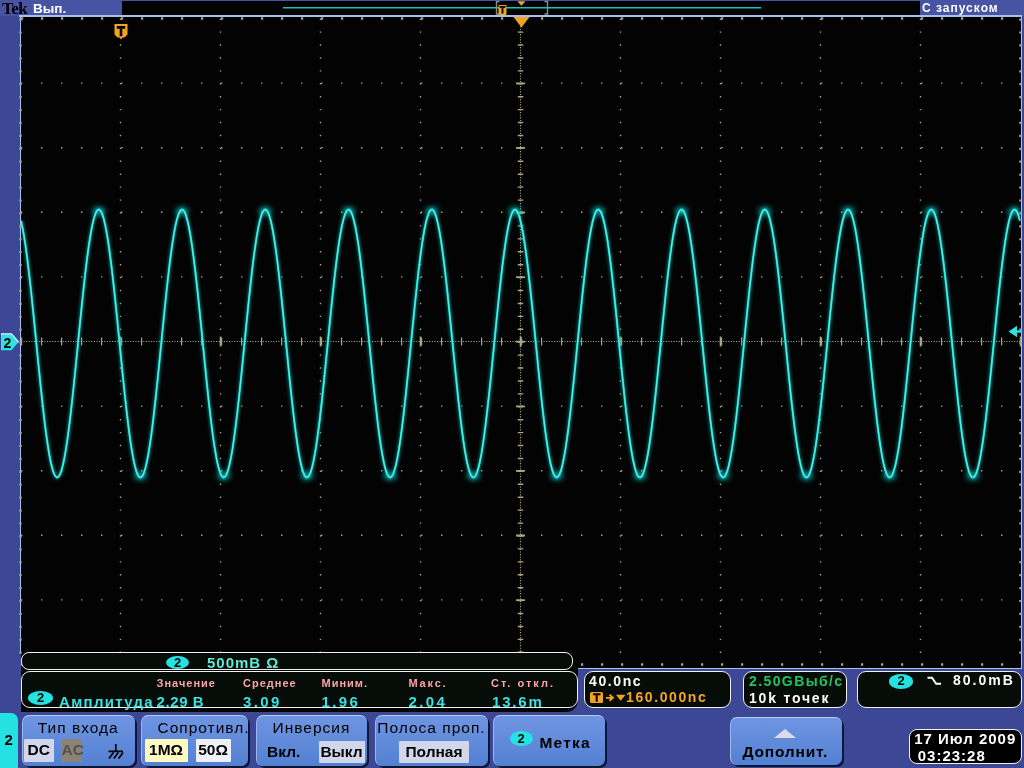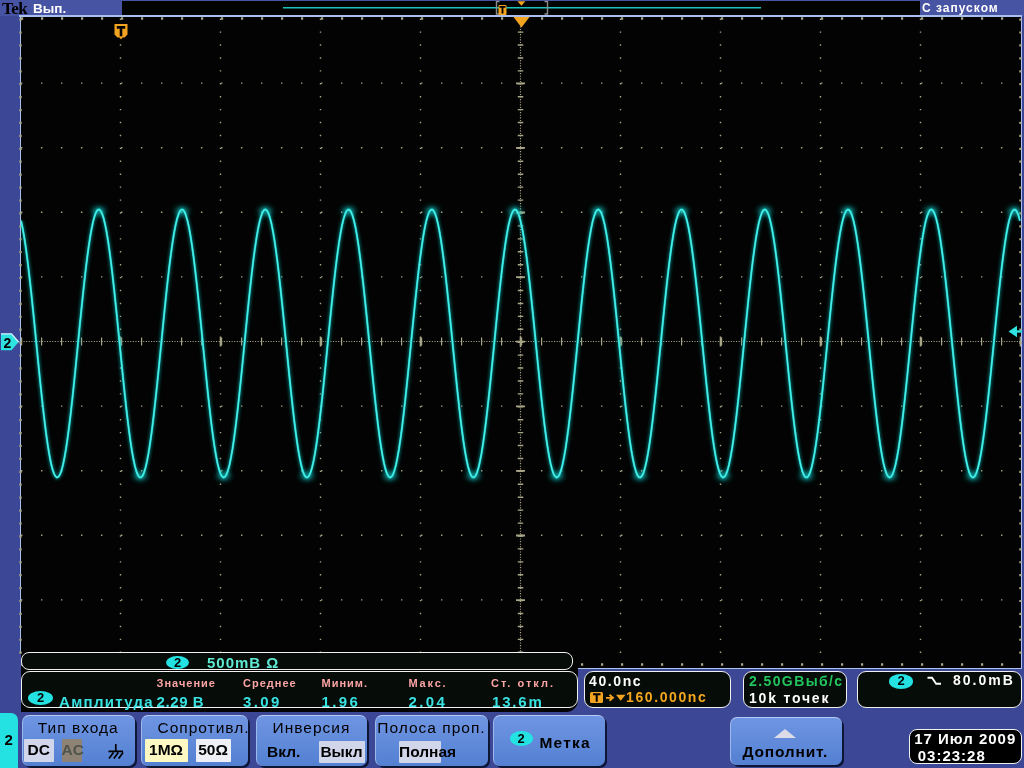--- a/index.html
+++ b/index.html
@@ -163,21 +163,21 @@
 <div class="btn" style="left:141px;width:106.5px"></div>
 <div class="abs btitle" style="left:141px;width:125px">Сопротивл.</div>
 <div class="chip" style="left:144.5px;top:739px;width:43px;background:#fef9c3">1MΩ</div>
 <div class="chip" style="left:195.5px;top:739px;width:35px;background:#eef0f6">50Ω</div>
 <div class="btn" style="left:256px;width:111px"></div>
 <div class="abs btitle" style="left:256px;width:111px">Инверсия</div>
 <div class="abs b" style="left:267px;top:743.4px;color:#000;font-size:15.5px">Вкл.</div>
 <div class="chip" style="left:318.5px;top:740.5px;width:46px">Выкл</div>
 <div class="btn" style="left:375px;width:113px"></div>
 <div class="abs btitle" style="left:375px;width:113px">Полоса проп.</div>
-<div class="chip" style="left:399px;top:740.5px;width:42px">Полная</div>
+<div class="chip" style="left:399px;top:740.5px;width:70px">Полная</div>
 <div class="btn" style="left:493px;width:112px"></div>
 <div class="badge" style="left:509.5px;top:731px;width:23px;height:15px;line-height:15px">2</div>
 <div class="abs b" style="left:539.5px;top:733.5px;color:#000;font-size:15.5px;letter-spacing:1.2px">Метка</div>
 <div class="btn" style="left:730px;top:717px;width:112px;height:47.5px"></div>
 <div class="abs" style="left:774px;top:729px;width:0;height:0;border-left:11px solid transparent;border-right:11px solid transparent;border-bottom:9.5px solid #dcdce8"></div>
 <div class="abs b" style="left:742.5px;top:742.5px;color:#000;font-size:15.5px;letter-spacing:0.8px">Дополнит.</div>
 <div class="abs" style="left:908.5px;top:729px;width:113.5px;height:35px;background:#000;border:1.8px solid #f0f0f0;border-radius:8px"></div>
 <div class="abs b" style="left:908.5px;top:730px;width:113.5px;text-align:center;color:#fff;font-size:15px;letter-spacing:1px">17 Июл 2009</div>
 <div class="abs b" style="left:895px;top:746.5px;width:113.5px;text-align:center;color:#fff;font-size:15px;letter-spacing:1px">03:23:28</div>
 <svg class="abs" style="left:925px;top:675px" width="20" height="12" viewBox="0 0 20 12">

